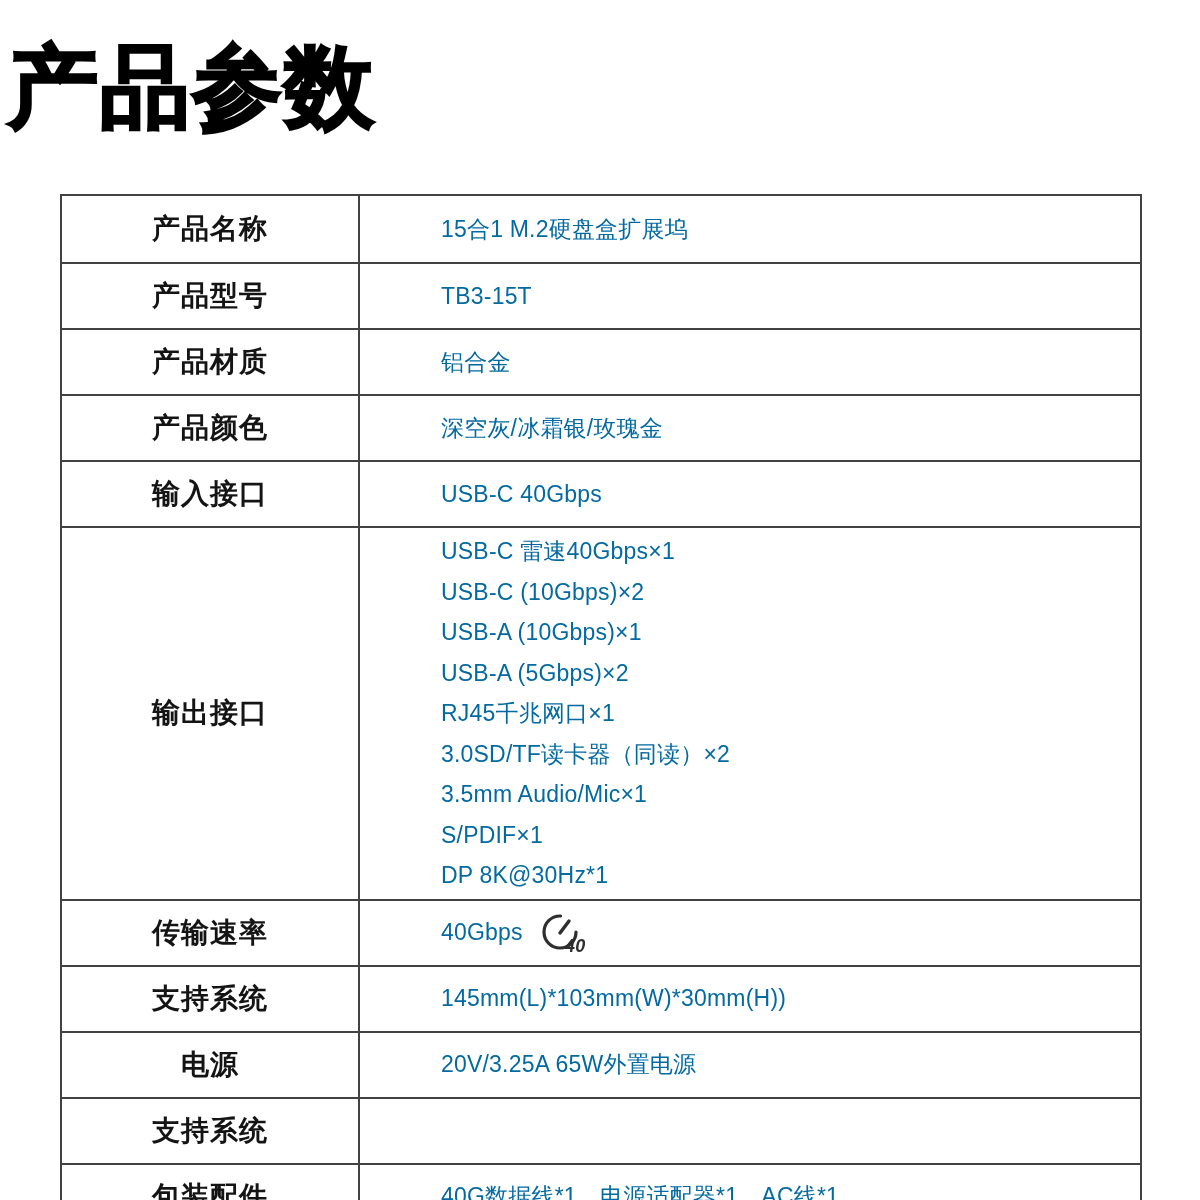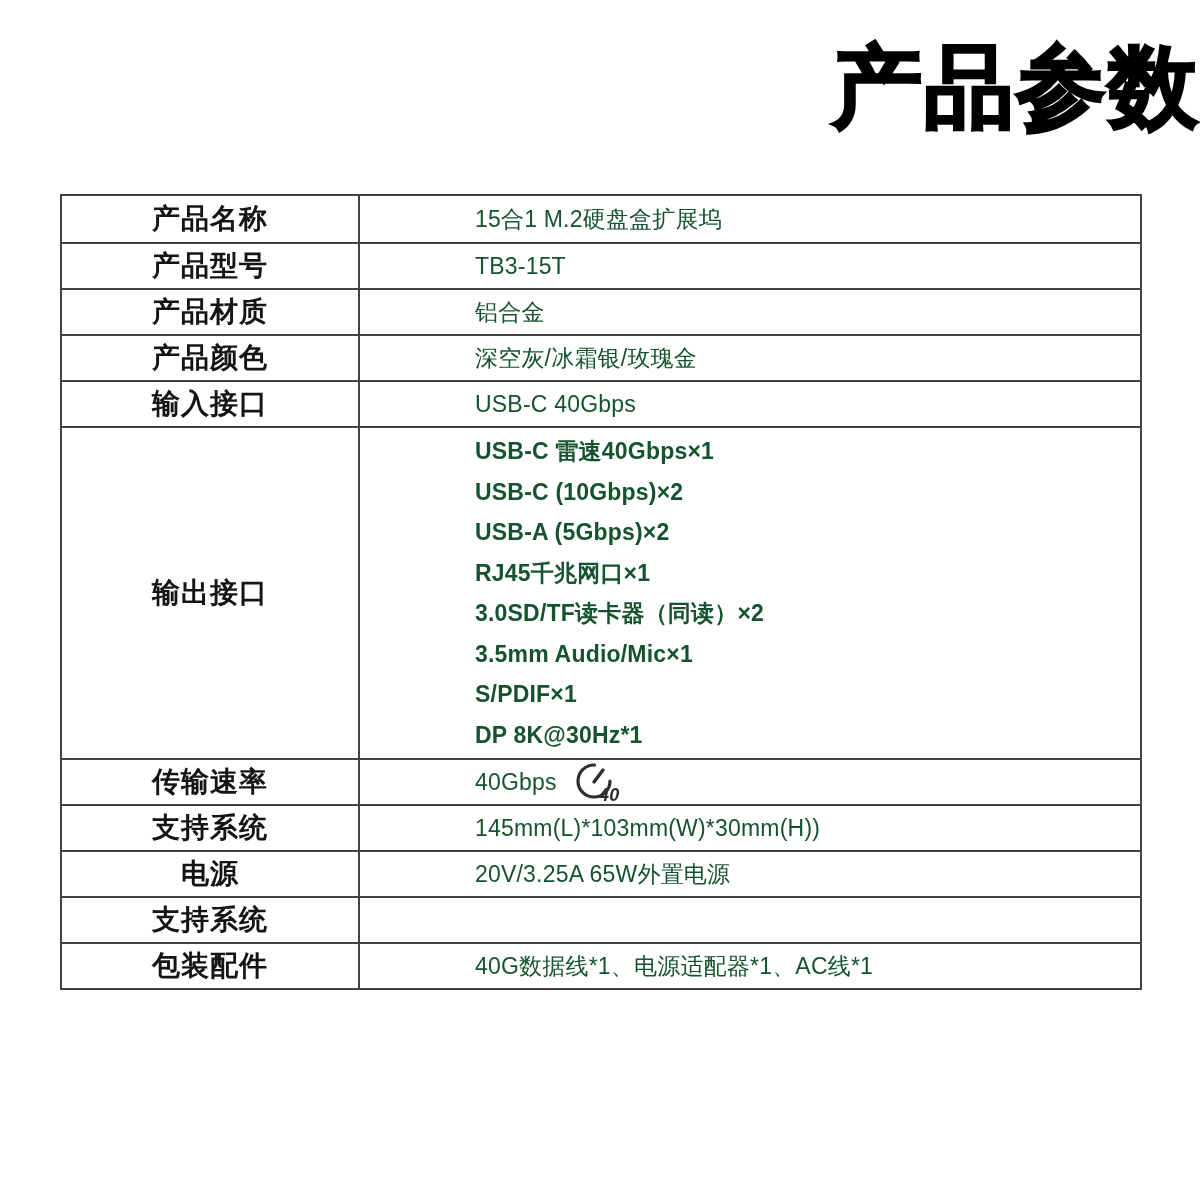--- a/index.html
+++ b/index.html
@@ -11,70 +11,69 @@
     font-family: "Liberation Sans", "DejaVu Sans", sans-serif;
     overflow: hidden;
   }
   .page {
     width: 1200px;
     height: 1200px;
     position: relative;
   }
   .page-title {
     margin: 34px 0 0 8px;
-    text-align: right;
+    text-align: left;
     font-size: 90px;
     line-height: 1.18;
     font-weight: 900;
     color: #000000;
     -webkit-text-stroke: 2.5px #000000;
     letter-spacing: 2px;
   }
   .spec-table {
     margin-left: 60px;
     margin-top: 54px;
     width: 1082px;
     border: 2px solid #424242;
     box-sizing: border-box;
     background: #ffffff;
   }
   .row {
     display: flex;
     box-sizing: border-box;
     border-top: 2px solid #424242;
-    height: 46px;
+    height: 66px;
   }
   .row:first-child { border-top: none; }
   .row.tall { height: auto; }
   .cell {
     box-sizing: border-box;
     display: flex;
     align-items: center;
   }
   .cell.label {
     width: 298px;
     flex: 0 0 298px;
     justify-content: center;
     border-right: 2px solid #424242;
     font-size: 28px;
     font-weight: 700;
     color: #141414;
     letter-spacing: 1px;
   }
   .cell.value {
     flex: 1 1 auto;
-    padding-left: 115px;
+    padding-left: 81px;
     font-size: 23px;
     font-weight: 400;
-    color: #14532d;
+    color: #0369a1;
     letter-spacing: 0.2px;
   }
   .ports-list {
     padding: 3px 0;
-    font-weight: bold;
   }
   .ports-list .port-line {
     line-height: 40.5px;
     white-space: nowrap;
   }
   .speed-icon {
     margin-left: 16px;
     margin-top: 2px;
     display: inline-block;
   }
@@ -112,20 +111,21 @@
       <div class="cell label">输入接口</div>
       <div class="cell value">USB-C 40Gbps</div>
     </div>
 
     <div class="row tall">
       <div class="cell label">输出接口</div>
       <div class="cell value">
         <div class="ports-list">
           <div class="port-line">USB-C 雷速40Gbps×1</div>
           <div class="port-line">USB-C (10Gbps)×2</div>
+          <div class="port-line">USB-A (10Gbps)×1</div>
           <div class="port-line">USB-A (5Gbps)×2</div>
           <div class="port-line">RJ45千兆网口×1</div>
           <div class="port-line">3.0SD/TF读卡器（同读）×2</div>
           <div class="port-line">3.5mm Audio/Mic×1</div>
           <div class="port-line">S/PDIF×1</div>
           <div class="port-line">DP 8K@30Hz*1</div>
         </div>
       </div>
     </div>
 

